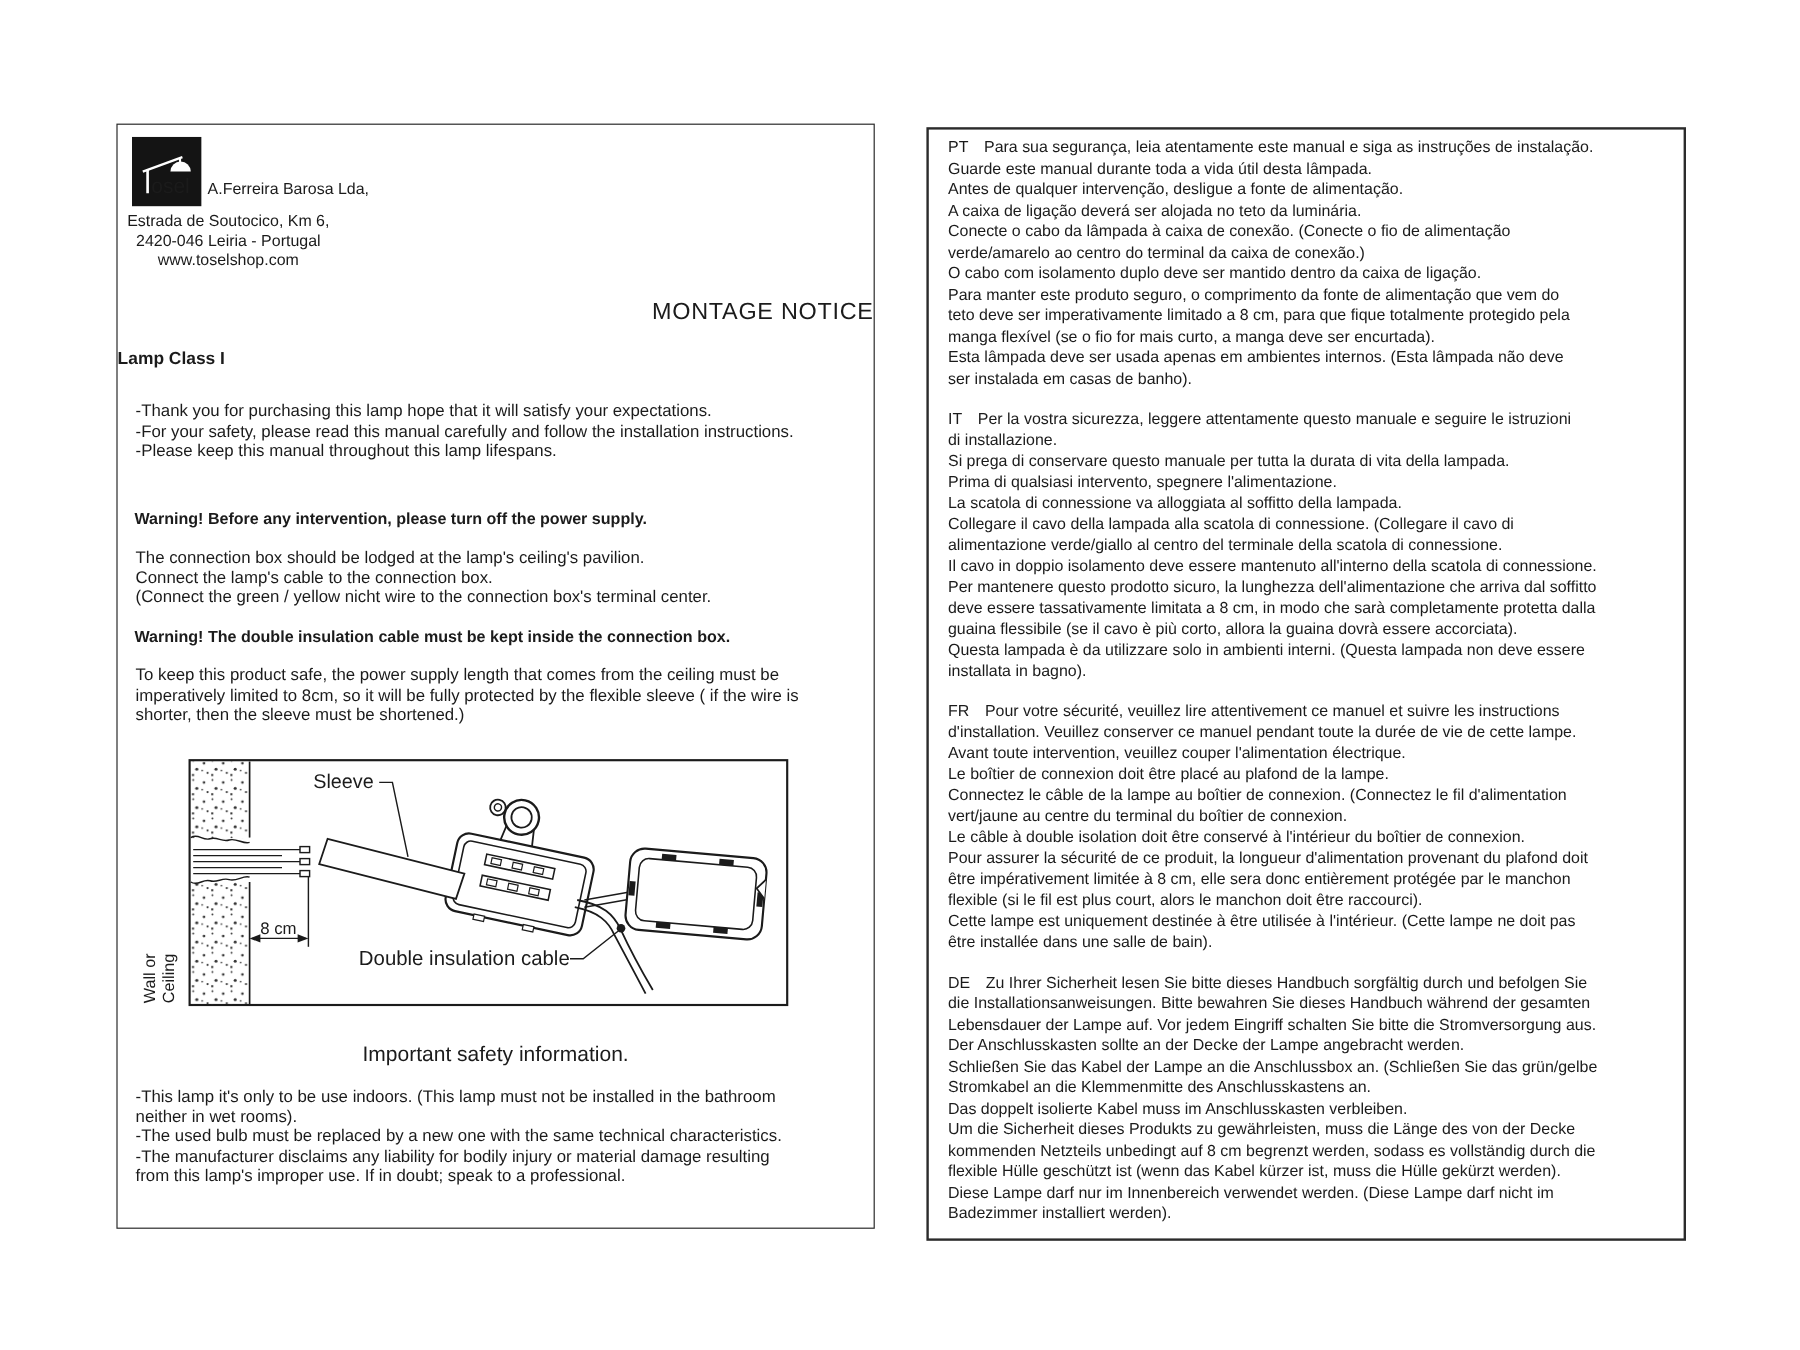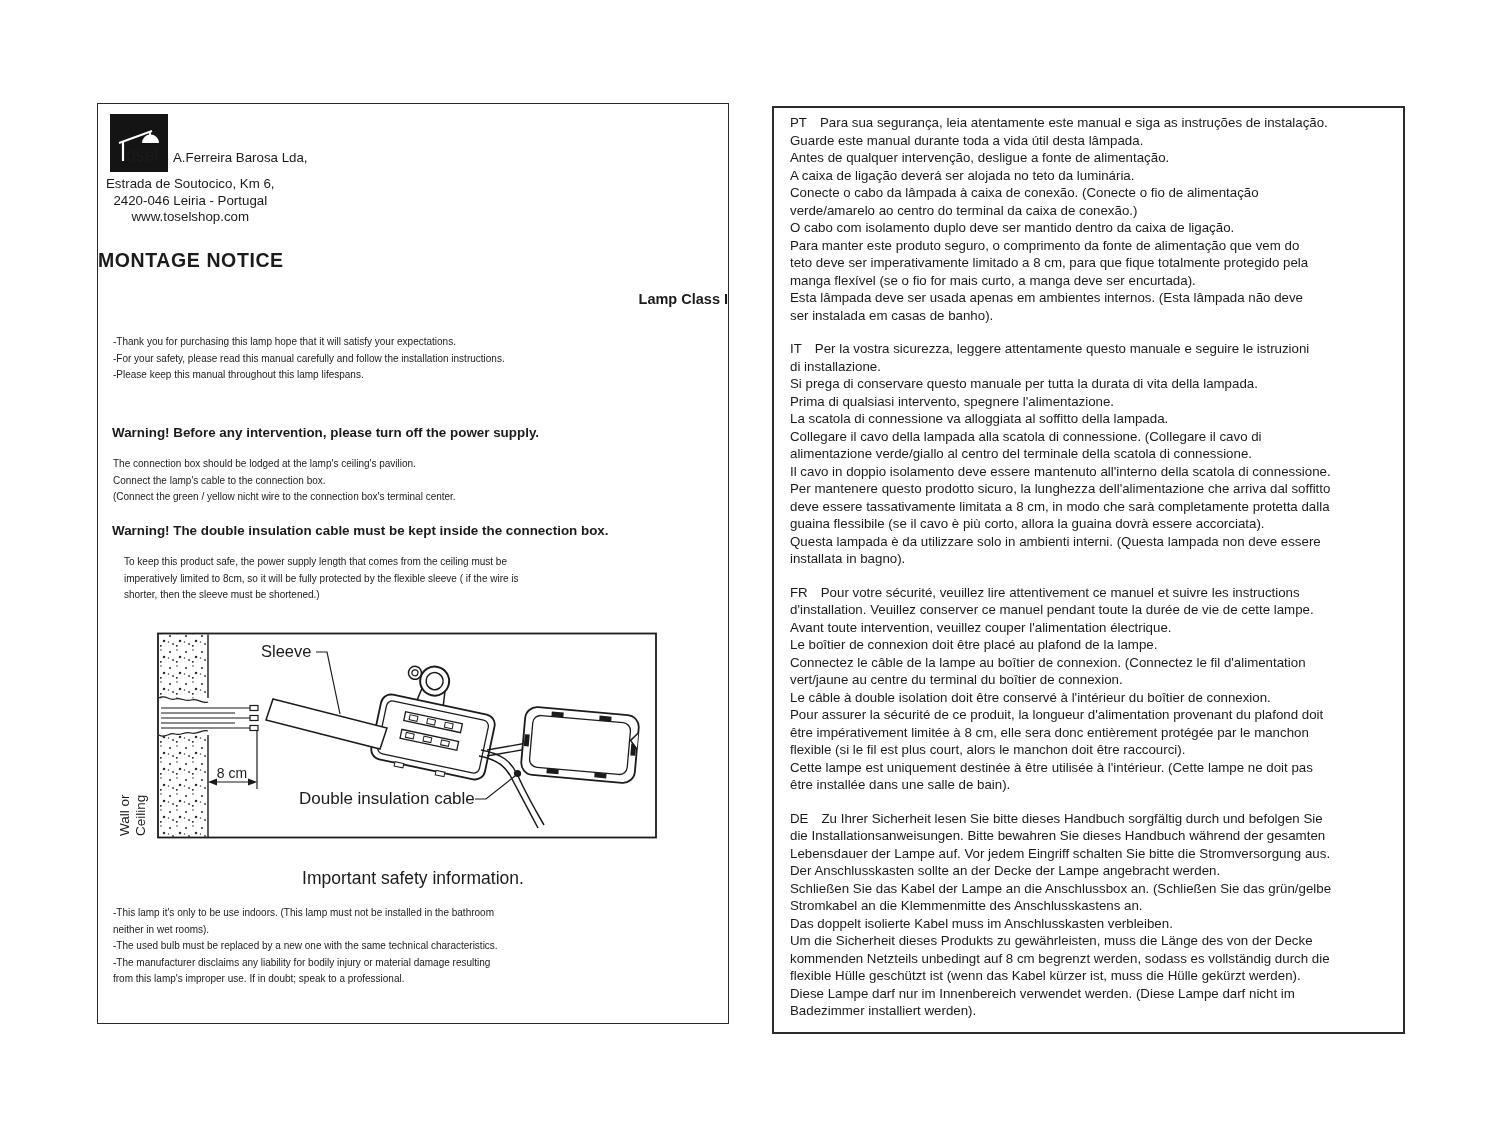--- a/index.html
+++ b/index.html
@@ -9,31 +9,31 @@
     font-family:"Liberation Sans", sans-serif;
   }
   .panel{position:absolute;background:#fff;border:1.7px solid #2b2b2b;}
   #left-panel{left:97px;top:103px;width:630px;height:919px;}
   #right-panel{left:772px;top:106px;width:633px;height:928px;border-width:2px;padding:6px 16px;box-sizing:border-box;}
   .abs{position:absolute;}
   .pre{white-space:pre-wrap;}
   .logo-box{left:12px;top:10px;width:58px;height:58px;}
   .company{left:75px;top:46px;font-size:13.3px;}
   .address{left:8px;top:72px;font-size:13.3px;line-height:16.5px;text-align:center;}
-  .title{left:0;top:145px;width:100%;text-align:left;font-size:19.5px;letter-spacing:0.6px;font-weight:bold;}
-  .subtitle{left:0;top:187px;width:100%;text-align:right;font-size:14.5px;font-weight:bold;}
-  .bodytext{font-size:10px;line-height:16.6px;}
+  .title{left:0;top:145px;width:100%;text-align:right;font-size:19.5px;letter-spacing:0.6px;}
+  .subtitle{left:0;top:187px;width:100%;text-align:left;font-size:14.5px;font-weight:bold;}
+  .bodytext{font-size:14px;line-height:16.6px;}
   .intro{left:15px;top:230px;}
   .heading2{left:0;width:100%;text-align:center;font-size:17.5px;}
   .assembly{top:290px;}
   .warn{font-weight:bold;font-size:13.4px;}
   .warn1{left:14px;top:321px;}
   .conn{left:15px;top:352px;}
   .warn2{left:14px;top:419px;}
-  .supply{left:15px;top:450px;margin-left:11px;}
+  .supply{left:15px;top:450px;}
   .diagram{left:5px;top:528px;}
   .safety-h{top:764px;}
   .safety{left:15px;top:801px;}
   .lang-section{font-size:13.3px;line-height:17.5px;margin-bottom:16px;}
   .lang-code{margin-right:13px;}
   svg text{font-family:"Liberation Sans", sans-serif;fill:#1b1b1b;}
 </style>
 </head>
 <body>
 

